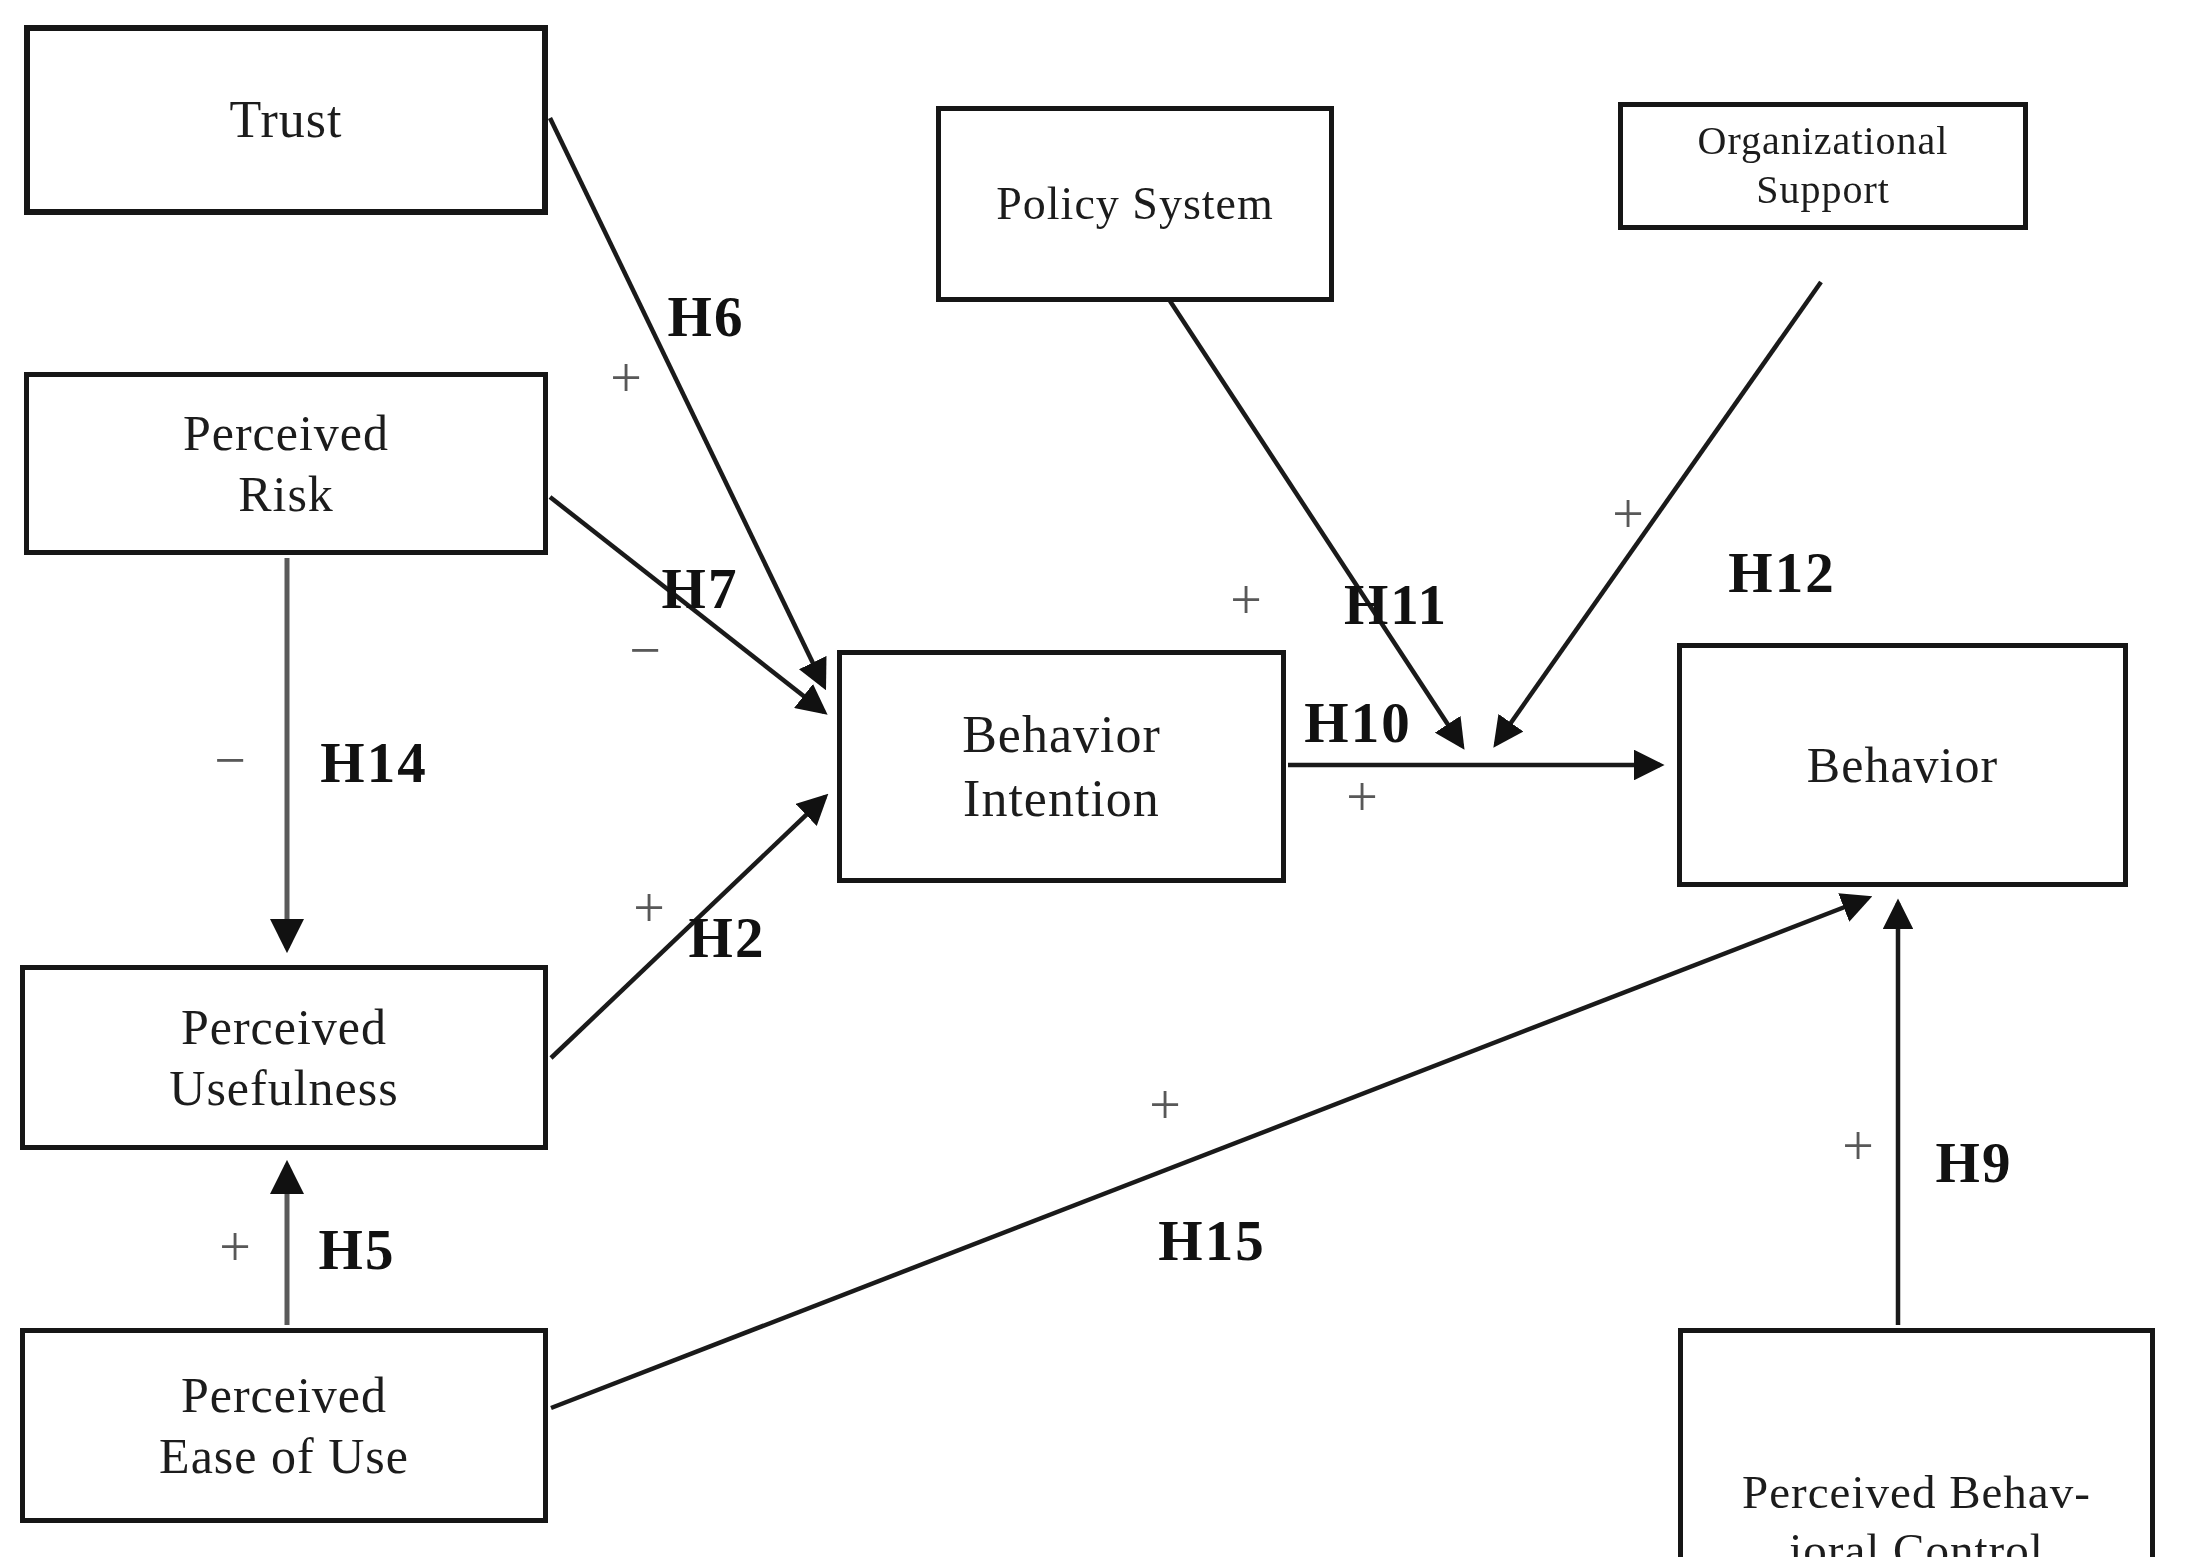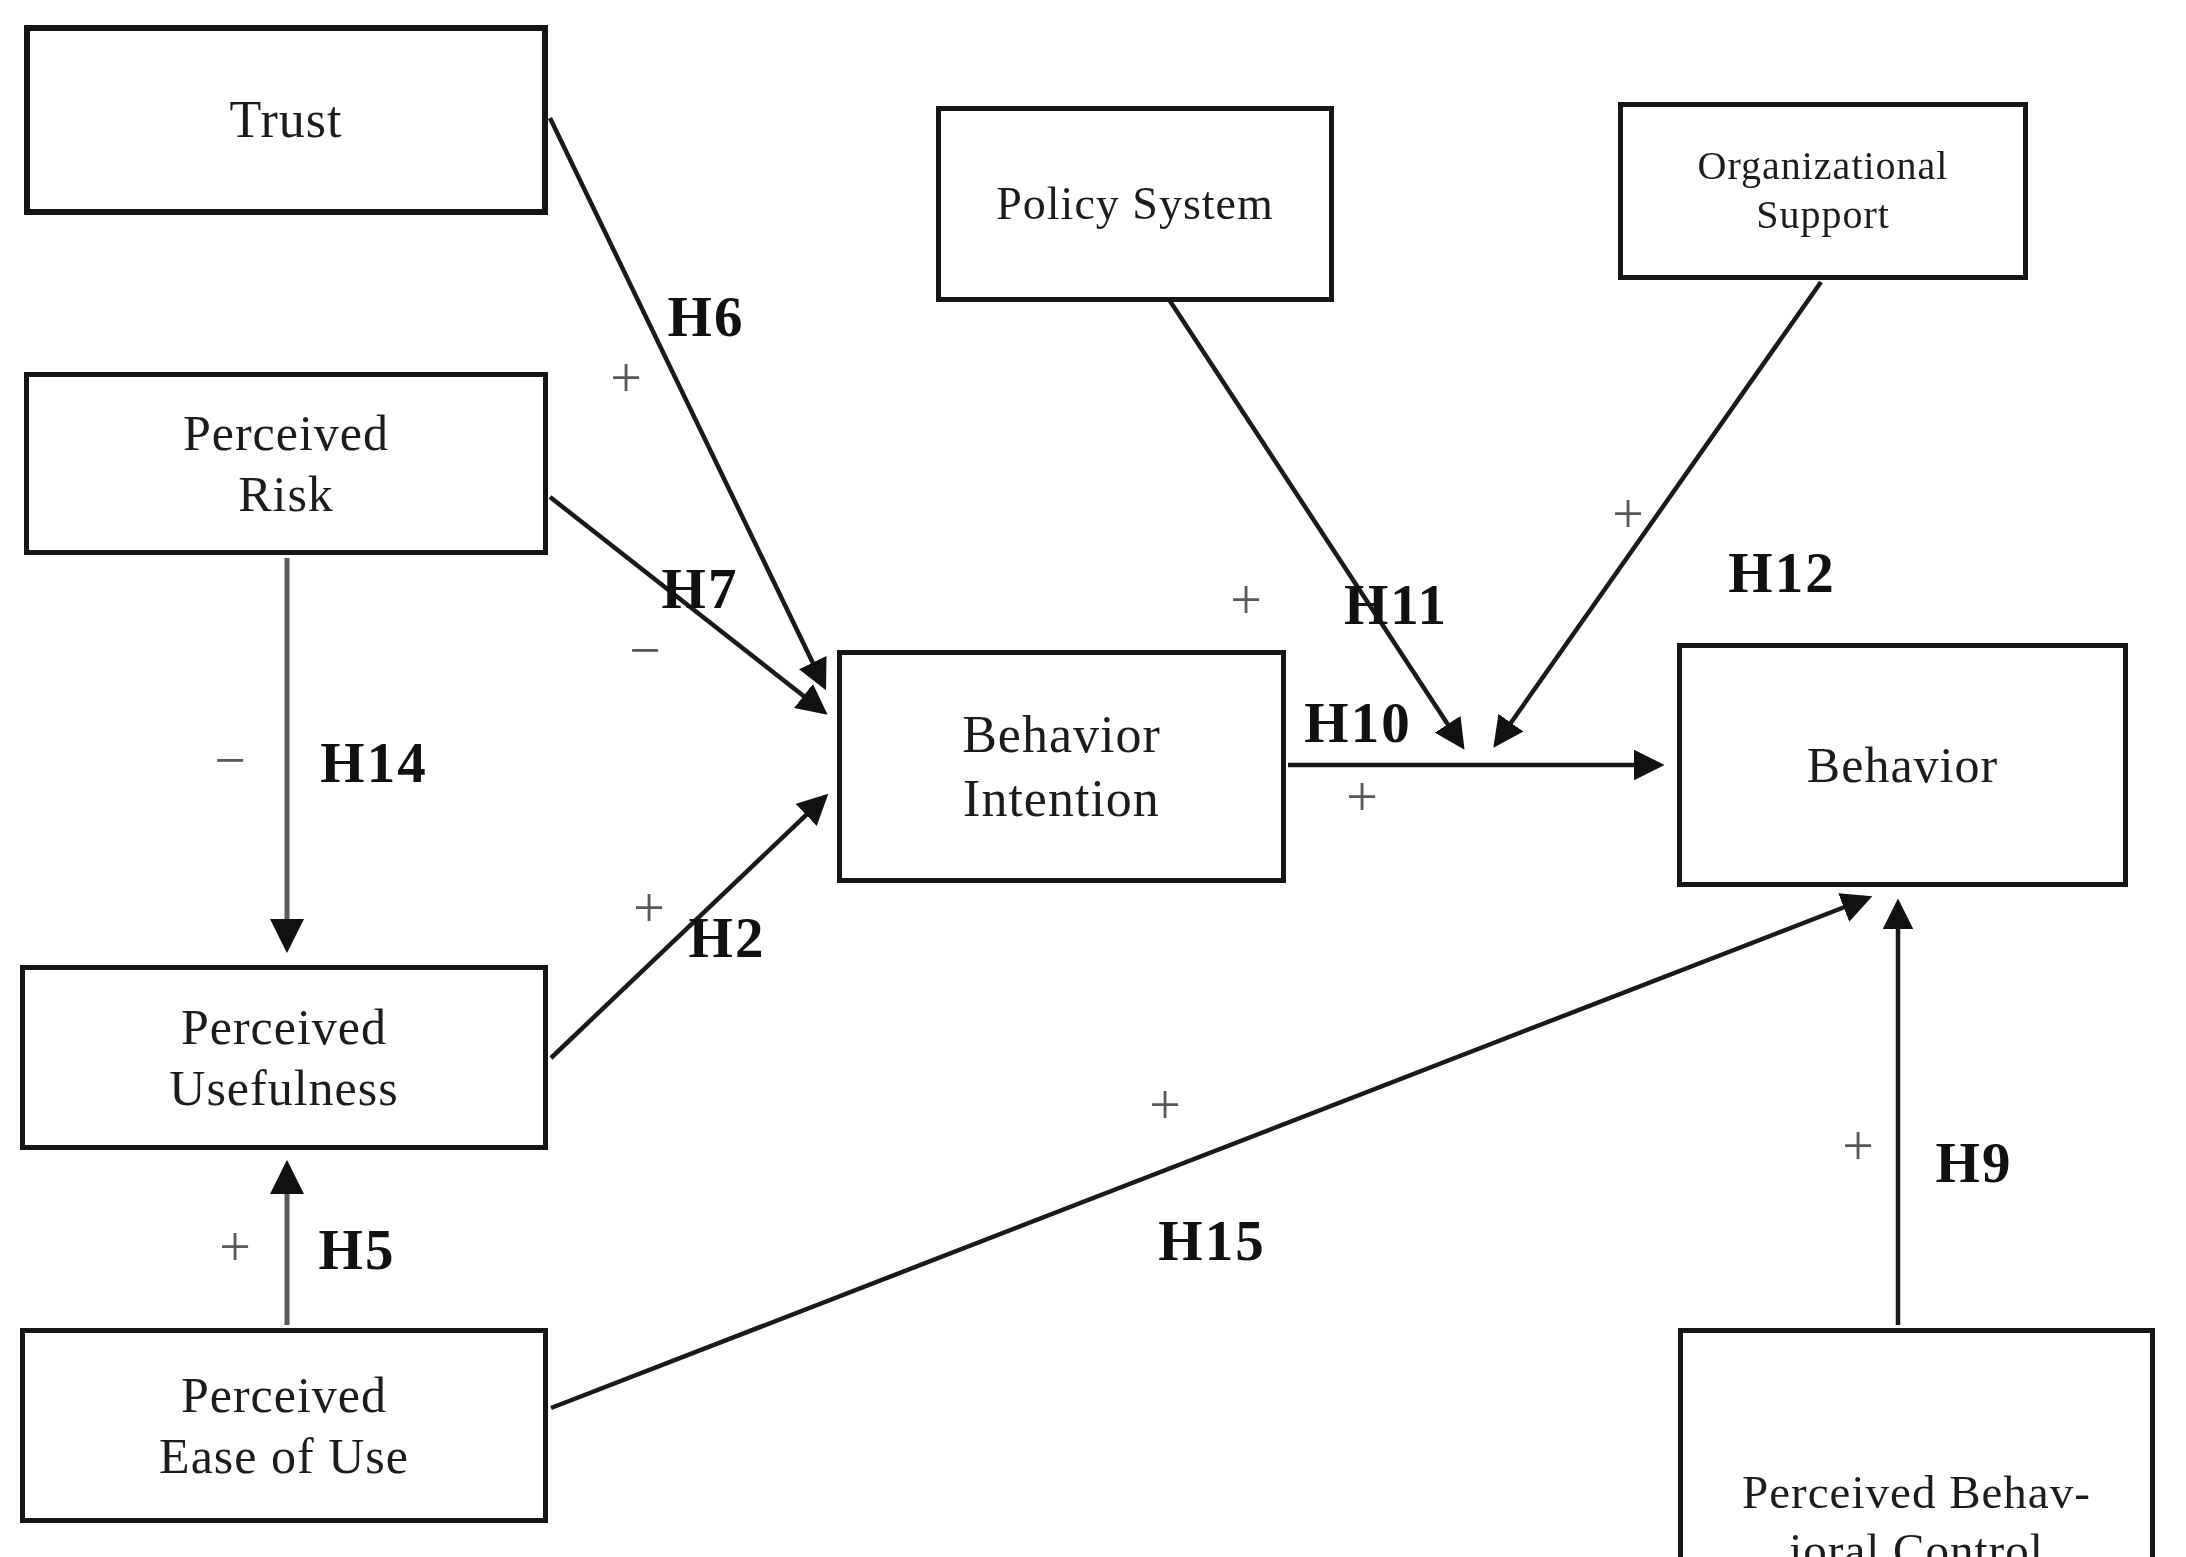--- a/index.html
+++ b/index.html
@@ -99,21 +99,21 @@
 
   <div class="node" style="left:20px; top:1328px; width:528px; height:195px; font-size:50px;">
     <span class="node-label">Perceived
 Ease of Use</span>
   </div>
 
   <div class="node" style="left:936px; top:106px; width:398px; height:196px; font-size:46px;">
     <span class="node-label">Policy System</span>
   </div>
 
-  <div class="node" style="left:1618px; top:102px; width:410px; height:178px; font-size:40px;">
+  <div class="node" style="left:1618px; top:102px; width:410px; height:128px; font-size:40px;">
     <span class="node-label">Organizational
 Support</span>
   </div>
 
   <div class="node" style="left:837px; top:650px; width:449px; height:233px; font-size:52px;">
     <span class="node-label">Behavior
 Intention</span>
   </div>
 
   <div class="node" style="left:1677px; top:643px; width:451px; height:244px; font-size:50px;">

